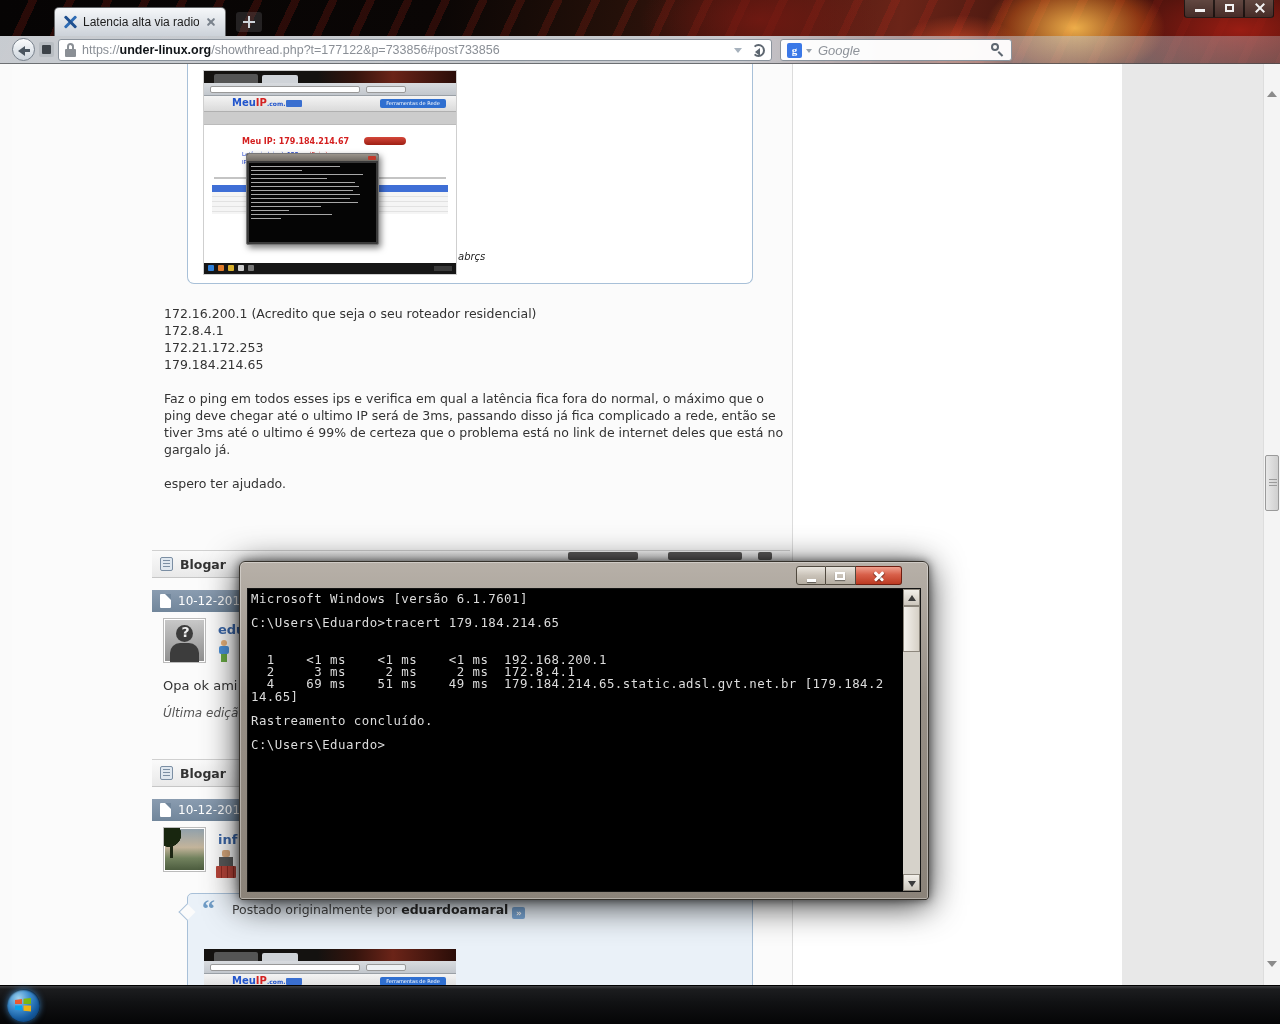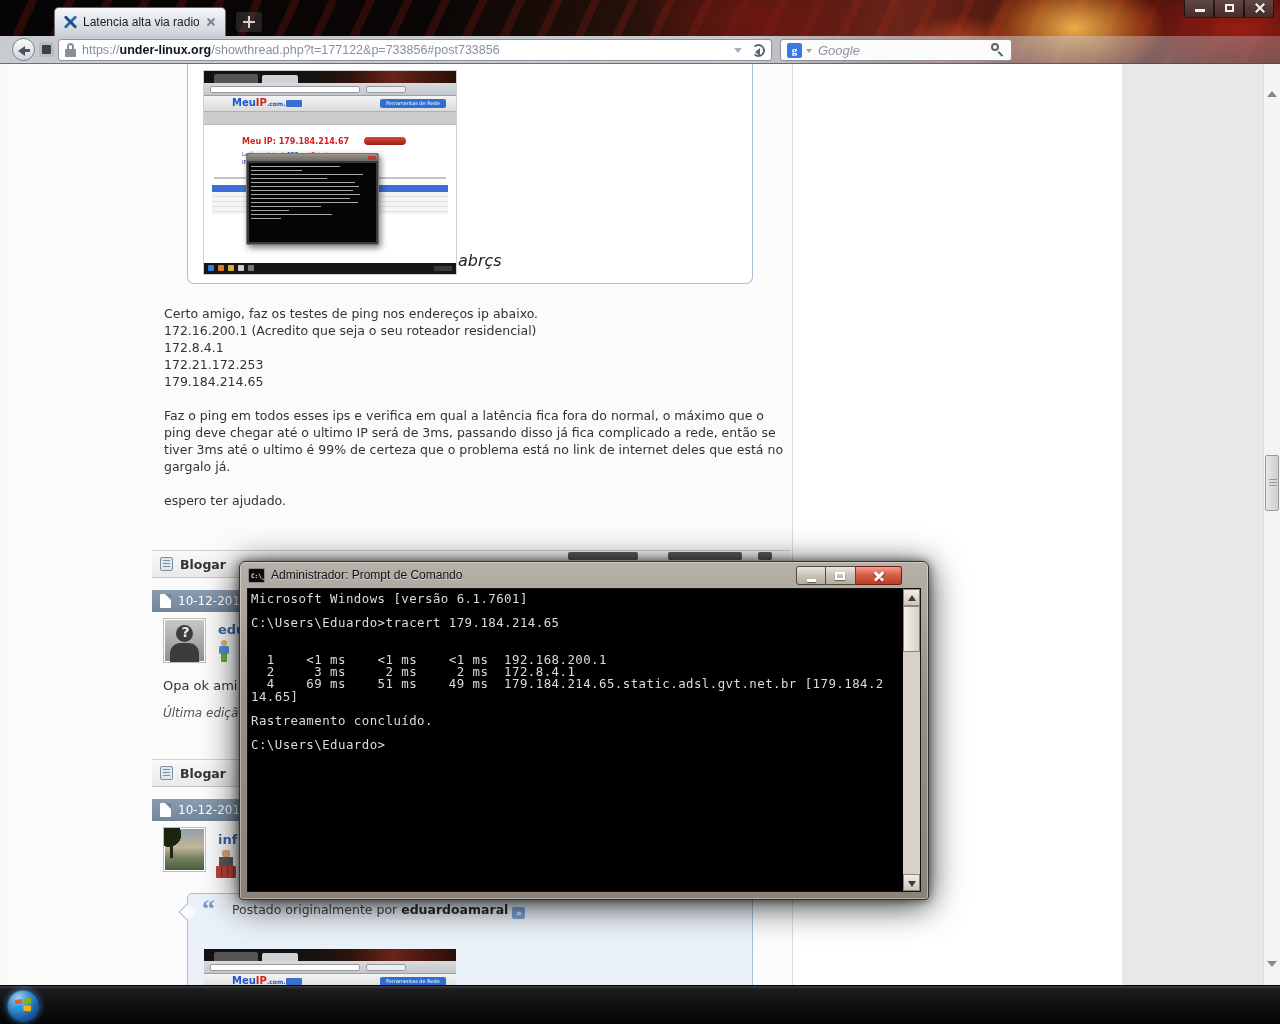--- a/index.html
+++ b/index.html
@@ -85,21 +85,21 @@
   .menu3 i { display:block; width:20px; height:3px; background:#e4e7ea; border-radius:1px; margin:0 0 3px 2px; box-shadow:0 1px 1px rgba(0,0,0,.5); }
 
   
   .page { position:absolute; left:0; top:64px; width:1280px; height:921px; background:#e8e8e8; overflow:hidden; font-family:"DejaVu Sans",sans-serif; }
   .page-left { position:absolute; left:0; top:0; width:12px; height:100%; background:#fafafa; }
   .page-white { position:absolute; left:12px; top:0; width:1110px; height:100%; background:#fff; }
   .forum-pane { position:absolute; left:12px; top:0; width:781px; height:100%; background:#fbfbfb; border-right:1px solid #dcdcdc; }
 
   .quote-box { position:absolute; border:1px solid #a8c0d8; }
   .quote-top { left:187px; top:-3px; width:566px; height:223px; border-top:none; border-radius:0 0 7px 7px; background:#fff; }
-  .signoff { position:absolute; left:270px; top:190px; font-style:italic; font-size:16px; color:#222; }
+  .signoff { position:absolute; left:270px; top:190px; font-style:italic; font-size:10px; color:#222; }
 
   .post-text { position:absolute; left:164px; top:241px; width:622px; font-size:12.5px; line-height:17px; color:#333; }
   .post-text .blank { height:17px; }
 
   .bar-blogar { position:absolute; left:152px; width:638px; height:28px; background:linear-gradient(#fafafa,#e9e9e9); border-top:1px solid #d0d0d0; border-bottom:1px solid #c6c6c6; display:flex; align-items:center; padding-left:8px; gap:7px; }
   .blog-ico { position:relative; width:13px; height:14px; background:#dfe7ef; border:1px solid #7b8ea3; border-radius:2px; }
   .blog-ico i { display:block; height:1px; background:#7b8ea3; margin:2px 2px 0; }
   .blogar-label { font-size:12.5px; font-weight:bold; color:#333; }
   .smudge { position:absolute; background:rgba(40,38,36,.75); border-radius:2px; filter:blur(.6px); }
 
@@ -364,21 +364,20 @@
           <span class="ms-dot" style="left:24px;background:#d8b12e"></span>
           <span class="ms-dot" style="left:34px;background:#cfcfcf"></span>
           <span class="ms-dot" style="left:44px;background:#777"></span>
           <span class="ms-clock"></span>
         </div>
       </div>
       <div class="signoff">abrçs</div>
     </div>
 
     <div class="post-text">
-      <div>Certo amigo, faz os testes de ping nos endereços ip abaixo.</div>
       <div>172.16.200.1 (Acredito que seja o seu roteador residencial)</div>
       <div>172.8.4.1</div>
       <div>172.21.172.253</div>
       <div>179.184.214.65</div>
       <div class="blank"></div>
       <div>Faz o ping em todos esses ips e verifica em qual a latência fica fora do normal, o máximo que o ping deve chegar até o ultimo IP será de 3ms, passando disso já fica complicado a rede, então se tiver 3ms até o ultimo é 99% de certeza que o problema está no link de internet deles que está no gargalo já.</div>
       <div class="blank"></div>
       <div>espero ter ajudado.</div>
     </div>
 
@@ -465,24 +464,20 @@
     <div class="pgscroll">
       <div class="pg-up"><span class="tri-up"></span></div>
       <div class="pg-thumb">
           <span class="grip"></span>
         </div>
       <div class="pg-dn"><span class="tri-dn"></span></div>
     </div>
   </div>
 
   <div class="cmdwin">
-    <div class="cmd-titlebar">
-      <span class="cmd-ico">C:\_</span>
-      <span class="cmd-title">Administrador: Prompt de Comando</span>
-    </div>
     <div class="cmd-btns">
       <div class="cbtn min">
           <span class="bar"></span>
         </div>
       <div class="cbtn max">
           <span class="box"></span>
         </div>
       <div class="cbtn cls">
           <span class="x1"></span>
           <span class="x2"></span>

